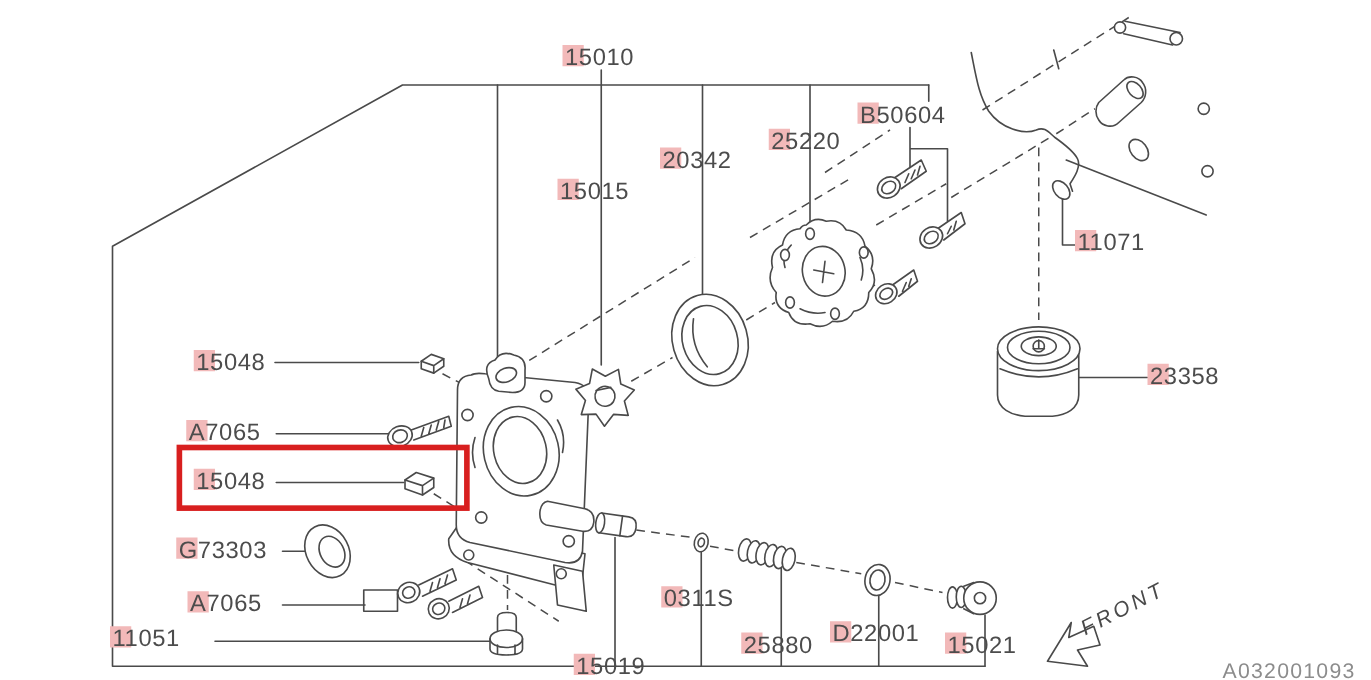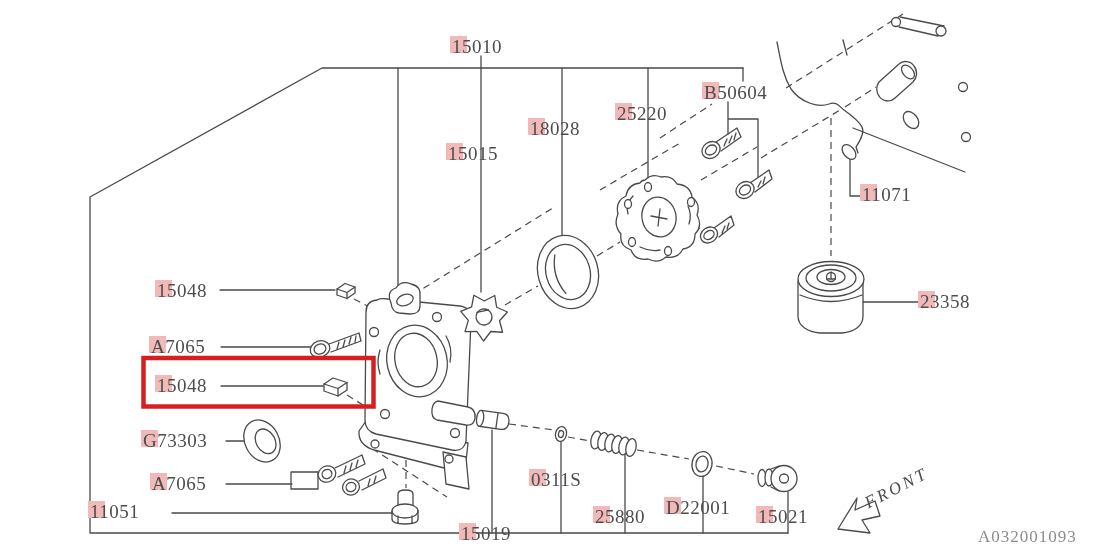--- a/index.html
+++ b/index.html
@@ -1,17 +1,17 @@
 <!DOCTYPE html>
 <html><head>
 <meta charset="utf-8">
 <style>
   html,body{margin:0;padding:0;background:#ffffff;}
   .wrap{position:relative;width:1097px;height:544px;background:#fff;overflow:hidden;
-        font-family:Liberation Serif, serif;}
+        font-family:Liberation Sans, sans-serif;}
   .wrap svg{position:absolute;left:0;top:0;}
   .plabel{position:absolute;font-size:19px;line-height:18px;letter-spacing:.5px;
           color:#4c4c4c;white-space:pre;}
   .plabel .hl{position:absolute;left:-2px;top:-2px;width:17px;height:17px;
           background:#f2b9b9;z-index:0;}
   .plabel .t{position:relative;z-index:1;}
   .code{position:absolute;font-size:17px;letter-spacing:1px;color:#8c8c8c;}
   .front{position:absolute;font-size:17px;font-style:italic;letter-spacing:3px;
          color:#4a4a4a;transform:rotate(-27deg);transform-origin:0 50%;}
   .s{stroke:#4a4a4a;stroke-width:1.3;fill:none;stroke-linecap:round;stroke-linejoin:round;}
@@ -216,23 +216,23 @@
 
   <g>
     <path class="s" d="M838 529 L857 498 L855 510 L875 501 L880 516 L862 520 L870 533 Z"></path>
   </g>
 
   <rect x="143.5" y="358" width="230" height="48.5" fill="none" stroke="#d81f1f" stroke-width="4.5"></rect>
 </svg>
 
 <div class="plabel" style="left:452px;top:38px"><span class="hl"></span><span class="t">15010</span></div>
 <div class="plabel" style="left:448px;top:145px"><span class="hl"></span><span class="t">15015</span></div>
-<div class="plabel" style="left:530px;top:120px"><span class="hl"></span><span class="t">18028</span></div>
+<div class="plabel" style="left:530px;top:120px"><span class="hl"></span><span class="t">20342</span></div>
 <div class="plabel" style="left:617px;top:105px"><span class="hl"></span><span class="t">25220</span></div>
-<div class="plabel" style="left:704px;top:84px"><span class="hl"></span><span class="t">B50604</span></div>
+<div class="plabel" style="left:688px;top:84px"><span class="hl"></span><span class="t">B50604</span></div>
 <div class="plabel" style="left:862px;top:186px"><span class="hl"></span><span class="t">11071</span></div>
 <div class="plabel" style="left:920px;top:293px"><span class="hl"></span><span class="t">23358</span></div>
 <div class="plabel" style="left:157px;top:282px"><span class="hl"></span><span class="t">15048</span></div>
 <div class="plabel" style="left:151px;top:338px"><span class="hl"></span><span class="t">A7065</span></div>
 <div class="plabel" style="left:157px;top:377px"><span class="hl"></span><span class="t">15048</span></div>
 <div class="plabel" style="left:143px;top:432px"><span class="hl"></span><span class="t">G73303</span></div>
 <div class="plabel" style="left:152px;top:475px"><span class="hl"></span><span class="t">A7065</span></div>
 <div class="plabel" style="left:90px;top:503px"><span class="hl"></span><span class="t">11051</span></div>
 <div class="plabel" style="left:461px;top:525px"><span class="hl"></span><span class="t">15019</span></div>
 <div class="plabel" style="left:531px;top:471px"><span class="hl"></span><span class="t">0311S</span></div>

